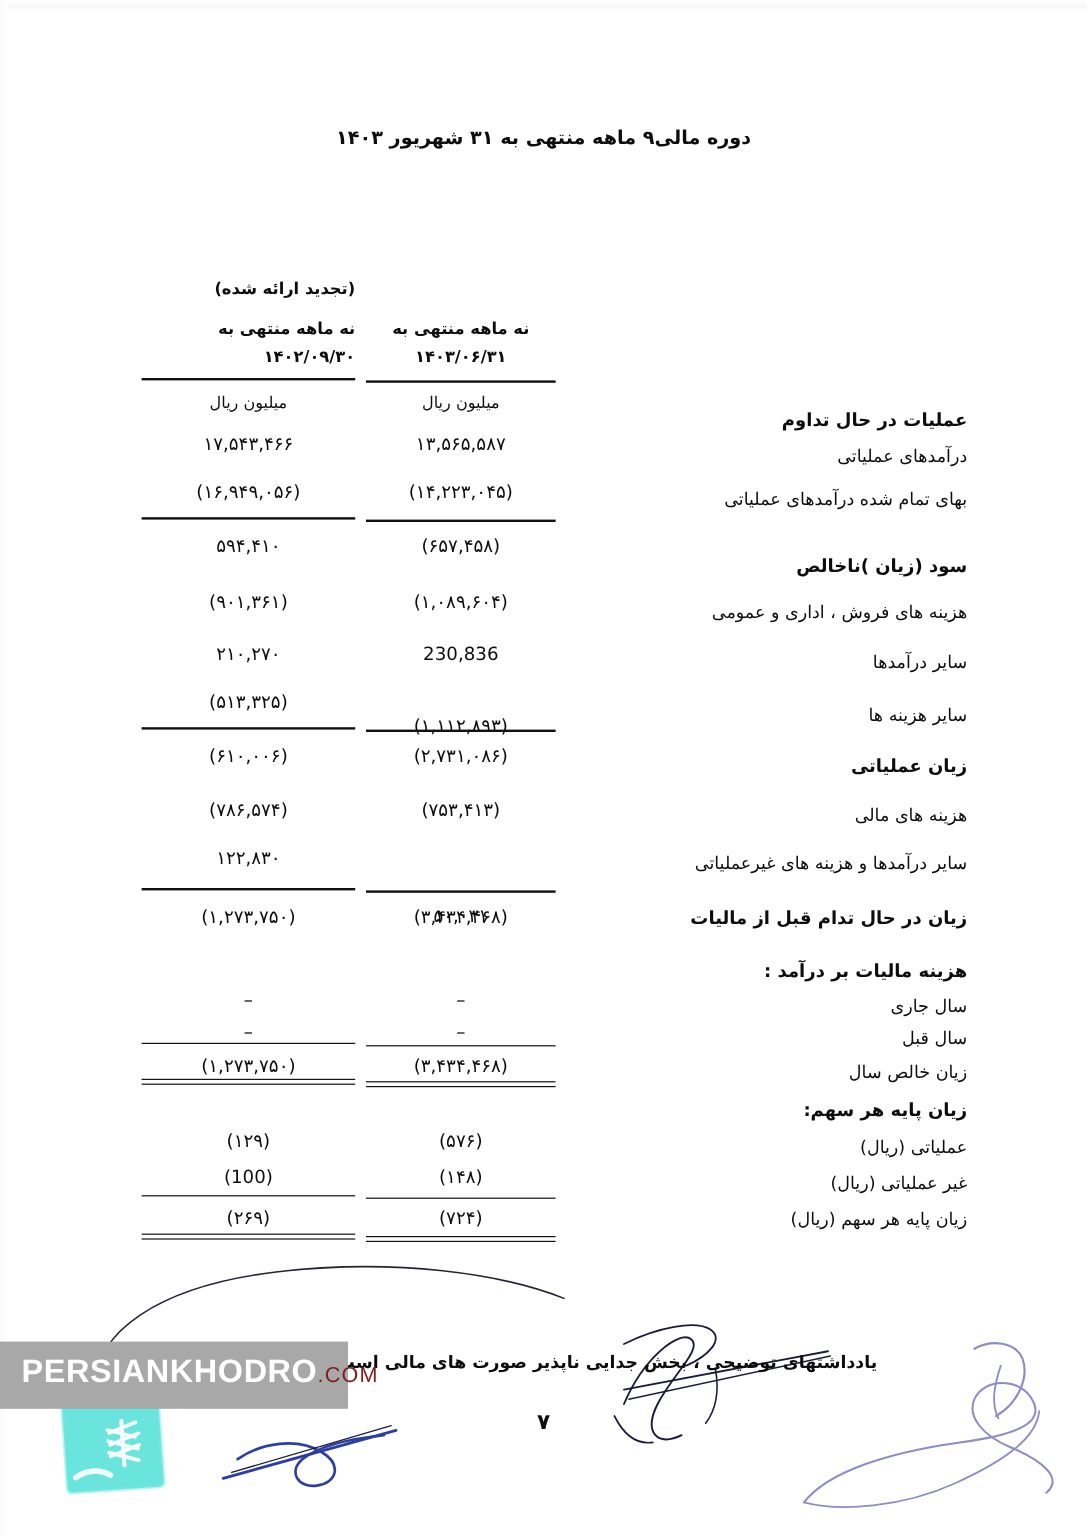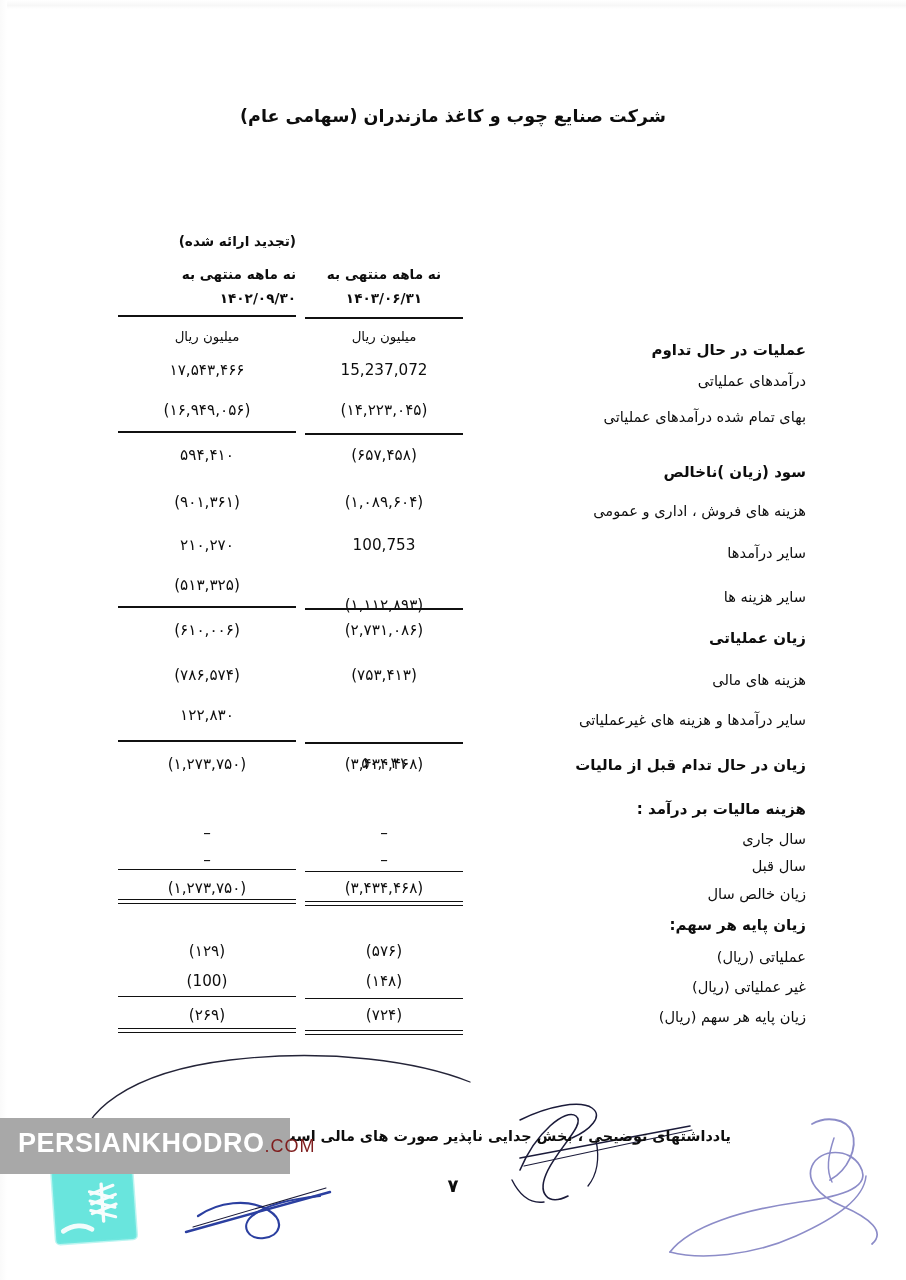--- a/index.html
+++ b/index.html
@@ -84,21 +84,21 @@
 </style>
 </head>
 <body>
 
 <div class="page">
 
   <div class="scan-edge-top"></div>
   <div class="scan-edge-left"></div>
 
   <div class="title-block">
-    <div class="title-line t1">شرکت صنایع چوب و کاغذ مازندران  (سهامی عام)</div>
+    <div class="title-line t3">دوره مالی۹ ماهه منتهی به ۳۱ شهریور  ۱۴۰۳</div>
   </div>
 
   <div class="table-area">
 
     <div class="hdr a" style="top:231px;">(تجدید ارائه شده)</div>
     <div class="hdr a" style="top:264px;">نه ماهه منتهی به</div>
     <div class="hdr a" style="top:288px;">۱۴۰۲/۰۹/۳۰</div>
 
     <div class="hdr b" style="top:264px;">نه ماهه منتهی به</div>
     <div class="hdr b" style="top:288px;">۱۴۰۳/۰۶/۳۱</div>
@@ -124,25 +124,25 @@
       <div class="lbl bold" style="top:472px;">هزینه مالیات بر درآمد :</div>
       <div class="lbl" style="top:502px;">سال جاری</div>
       <div class="lbl" style="top:529px;">سال قبل</div>
       <div class="lbl" style="top:557px;">زیان خالص سال</div>
       <div class="lbl bold" style="top:588px;">زیان  پایه هر سهم:</div>
       <div class="lbl" style="top:620px;">عملیاتی (ریال)</div>
       <div class="lbl" style="top:650px;">غیر عملیاتی (ریال)</div>
       <div class="lbl" style="top:680px;">زیان پایه هر سهم (ریال)</div>
     </div>
 
-    <div class="numcell colB-x" style="top:363px;">15,237,072</div>
+    <div class="numcell colB-x" style="top:363px;">۱۳,۵۶۵,۵۸۷</div>
     <div class="numcell colB-x" style="top:403px;">(۱۴,۲۲۳,۰۴۵)</div>
     <div class="numcell colB-x" style="top:448px;">(۶۵۷,۴۵۸)</div>
     <div class="numcell colB-x" style="top:495px;">(۱,۰۸۹,۶۰۴)</div>
-    <div class="numcell colB-x" style="top:538px;">100,753</div>
+    <div class="numcell colB-x" style="top:538px;">230,836</div>
     <div class="numcell colB-x" style="top:578px;margin-top:20px;">(۱,۱۱۲,۸۹۳)</div>
     <div class="numcell colB-x" style="top:623px;">(۲,۷۳۱,۰۸۶)</div>
     <div class="numcell colB-x" style="top:668px;text-align:center;">(۷۵۳,۴۱۳)</div>
     <div class="numcell colB-x" style="top:708px;margin-top:48px;">۵۰,۰۳۱</div>
     <div class="numcell colB-x" style="top:757px;">(۳,۴۳۴,۴۶۸)</div>
     <div class="numcell colB-x" style="top:826px;">–</div>
     <div class="numcell colB-x" style="top:853px;">–</div>
     <div class="numcell colB-x" style="top:881px;">(۳,۴۳۴,۴۶۸)</div>
     <div class="numcell colB-x" style="top:944px;">(۵۷۶)</div>
     <div class="numcell colB-x" style="top:974px;">(۱۴۸)</div>

